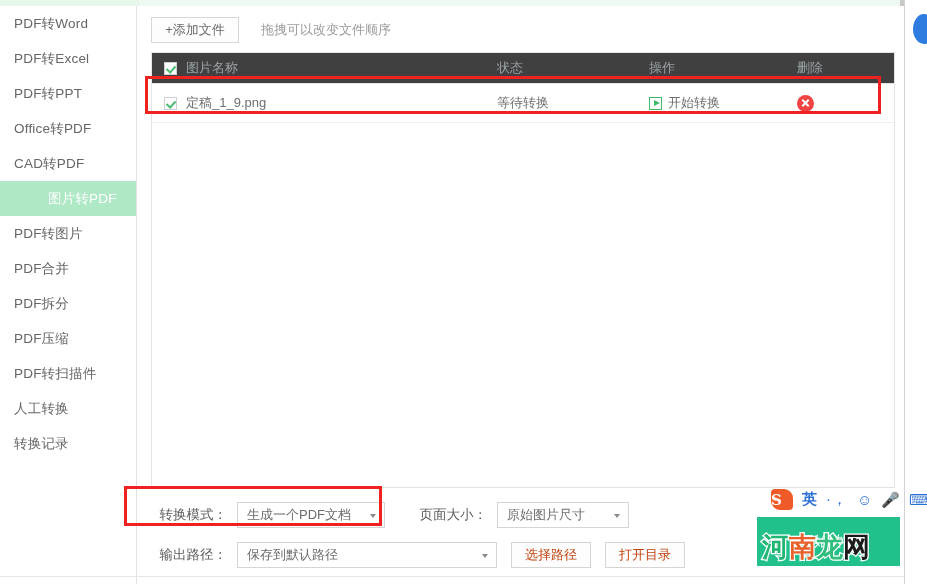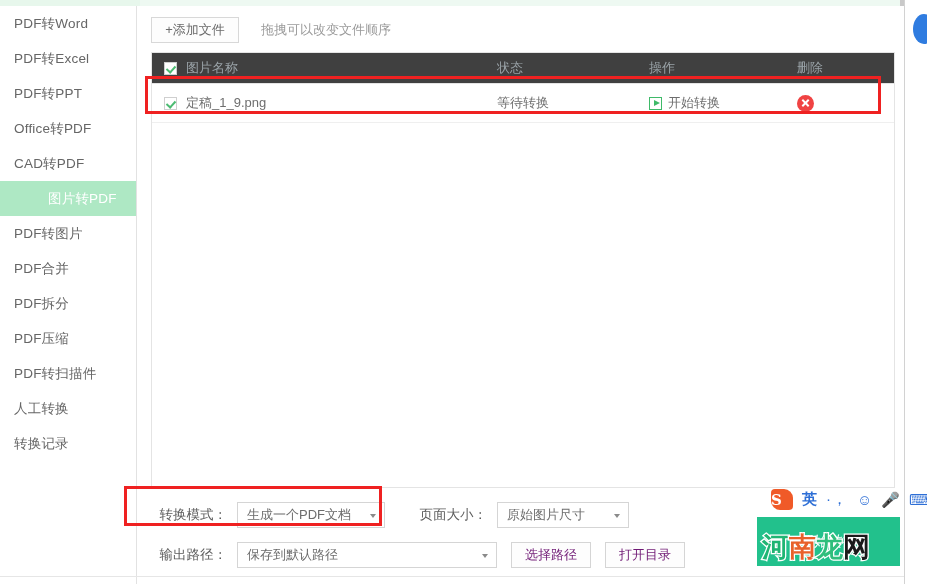--- a/index.html
+++ b/index.html
@@ -242,21 +242,21 @@
   }
   .w-mode { width: 148px; }
   .w-page { width: 132px; }
   .w-path { width: 260px; }
   .gap-l { margin-left: 26px; }
   .sbtn {
     height: 26px;
     width: 80px;
     border: 1px solid #d5d5d5;
     background: #fdfdfd;
-    color: #701a75;
+    color: #c2410c;
     font-size: 13px;
     line-height: 24px;
     text-align: center;
     cursor: pointer;
     box-sizing: border-box;
     margin-left: 14px;
   }
 
   
   .redbox {

